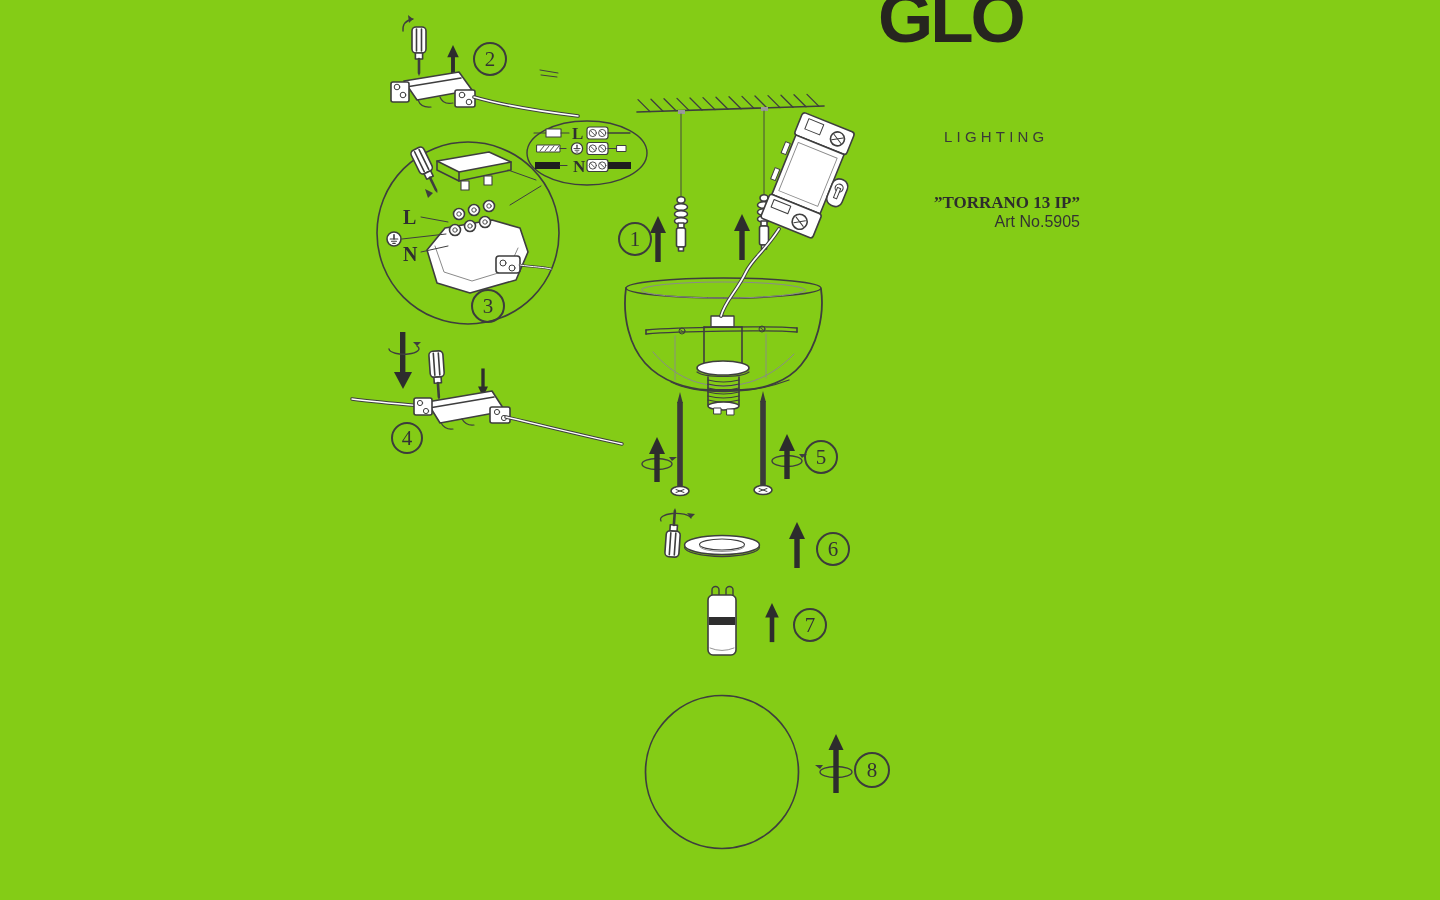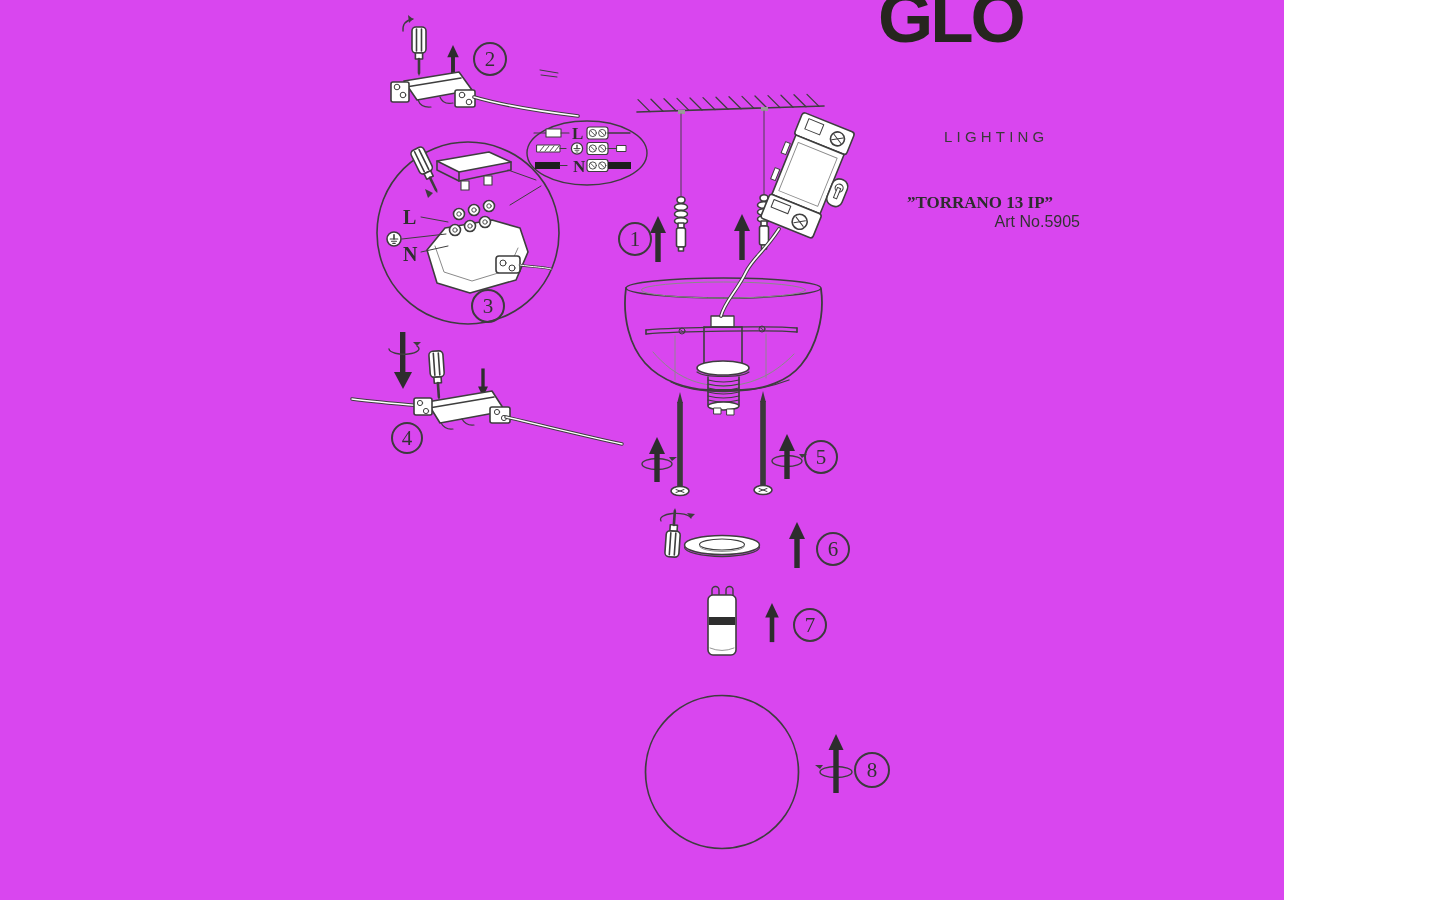--- a/index.html
+++ b/index.html
@@ -1,28 +1,28 @@
 <!DOCTYPE html>
 <html><head>
 <meta charset="utf-8">
 <style>
   html,body{margin:0;padding:0;background:#fff;}
-  .page{position:relative;width:1284px;height:900px;background:#d946ef;overflow:hidden;
+  .page{position:relative;width:1440px;height:900px;background:#84cc16;overflow:hidden;
         font-family:"Liberation Sans",sans-serif;}
   svg{position:absolute;left:0;top:0;}
   .badge{position:absolute;width:30px;height:30px;border:2px solid #3c3c3c;border-radius:50%;
          display:flex;align-items:center;justify-content:center;
          font-family:"Liberation Serif",serif;font-size:21px;color:#333;background:transparent;}
   .wire-label{position:absolute;font-family:"Liberation Serif",serif;font-weight:600;
               color:#2f2f2f;line-height:1;}
   .logo{position:absolute;left:878px;top:-12px;font-weight:bold;font-size:71px;line-height:0.84;
         letter-spacing:-3px;color:#26251f;font-family:"Liberation Sans",sans-serif;}
   .tagline{position:absolute;left:944px;top:128px;font-size:15px;letter-spacing:4.2px;
            color:#3a3a38;font-family:"Liberation Sans",sans-serif;text-align:right;}
-  .product{position:absolute;left:880px;top:193px;width:200px;text-align:center;
+  .product{position:absolute;left:880px;top:193px;width:200px;text-align:right;
            font-family:"Liberation Serif",serif;font-weight:bold;font-size:17px;color:#2d2d2d;}
   .artno{position:absolute;left:880px;top:213px;width:200px;text-align:right;
          font-family:"Liberation Sans",sans-serif;font-size:16px;color:#333;}
 </style>
 </head>
 <body>
 
 <div class="page">
 
 <svg width="1440" height="900" viewBox="0 0 1440 900" fill="none" stroke="#3e3e3e" stroke-width="1.6" stroke-linecap="round" stroke-linejoin="round">

